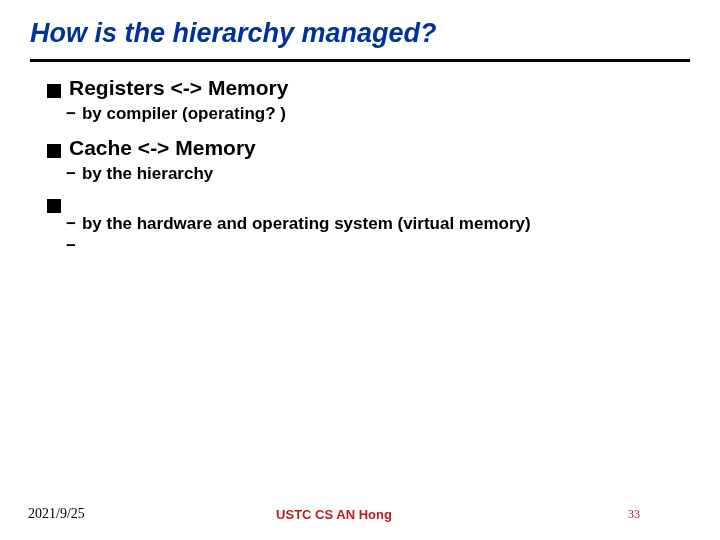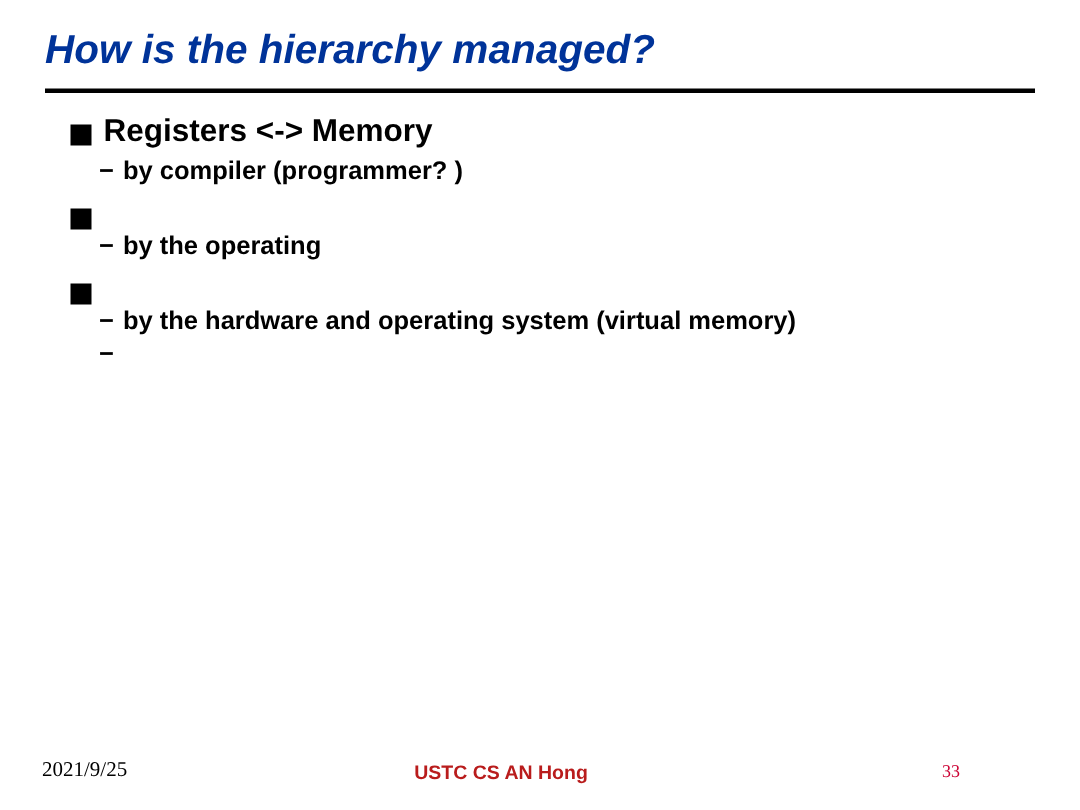--- a/index.html
+++ b/index.html
@@ -102,31 +102,32 @@
 <div class="title">How is the hierarchy managed?</div>
 <hr class="divider">
 
 <div class="bullet-main">
   <span class="bullet-square"></span>
   <span class="bullet-main-text">Registers &lt;-&gt; Memory</span>
 </div>
 <div class="sub-group">
   <div class="bullet-sub">
     <span class="sub-dash">−</span>
-    <span class="sub-text">by compiler (programmer? )</span>
+    <span class="sub-text">by compiler (operating? )</span>
   </div>
 </div>
 
 <div class="bullet-main">
   <span class="bullet-square"></span>
+  <span class="bullet-main-text">Cache &lt;-&gt; Memory</span>
 </div>
 <div class="sub-group">
   <div class="bullet-sub">
     <span class="sub-dash">−</span>
-    <span class="sub-text">by the operating</span>
+    <span class="sub-text">by the hierarchy</span>
   </div>
 </div>
 
 <div class="bullet-main">
   <span class="bullet-square"></span>
 </div>
 <div class="sub-group">
   <div class="bullet-sub">
     <span class="sub-dash">−</span>
     <span class="sub-text">by the hardware and operating system (virtual memory)</span>

